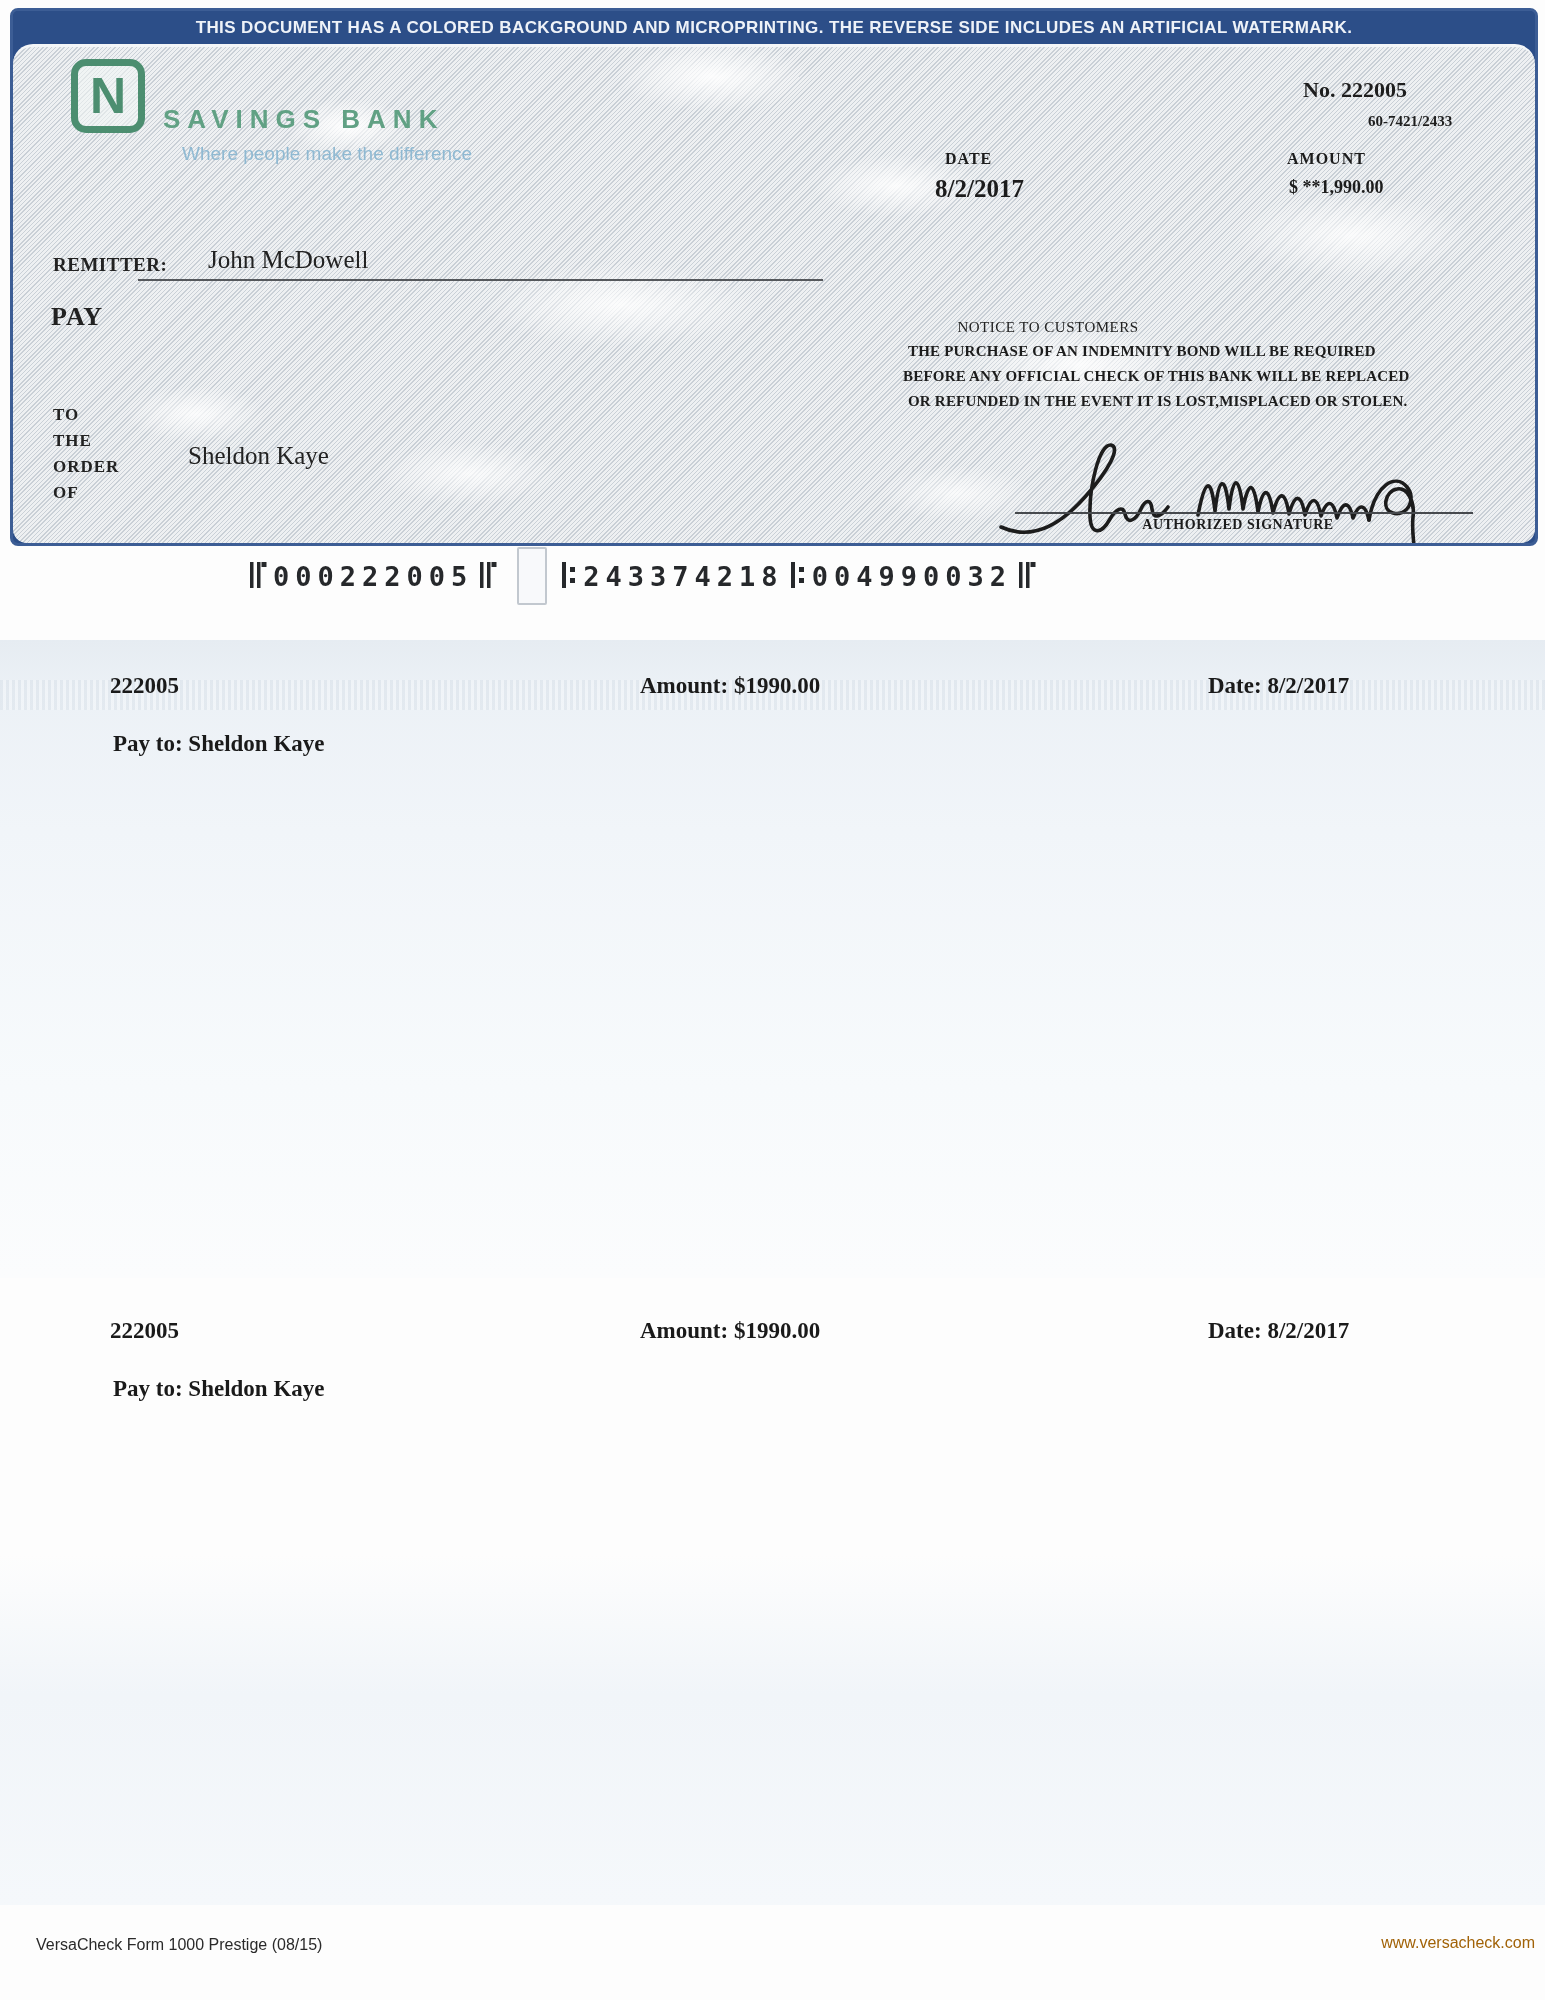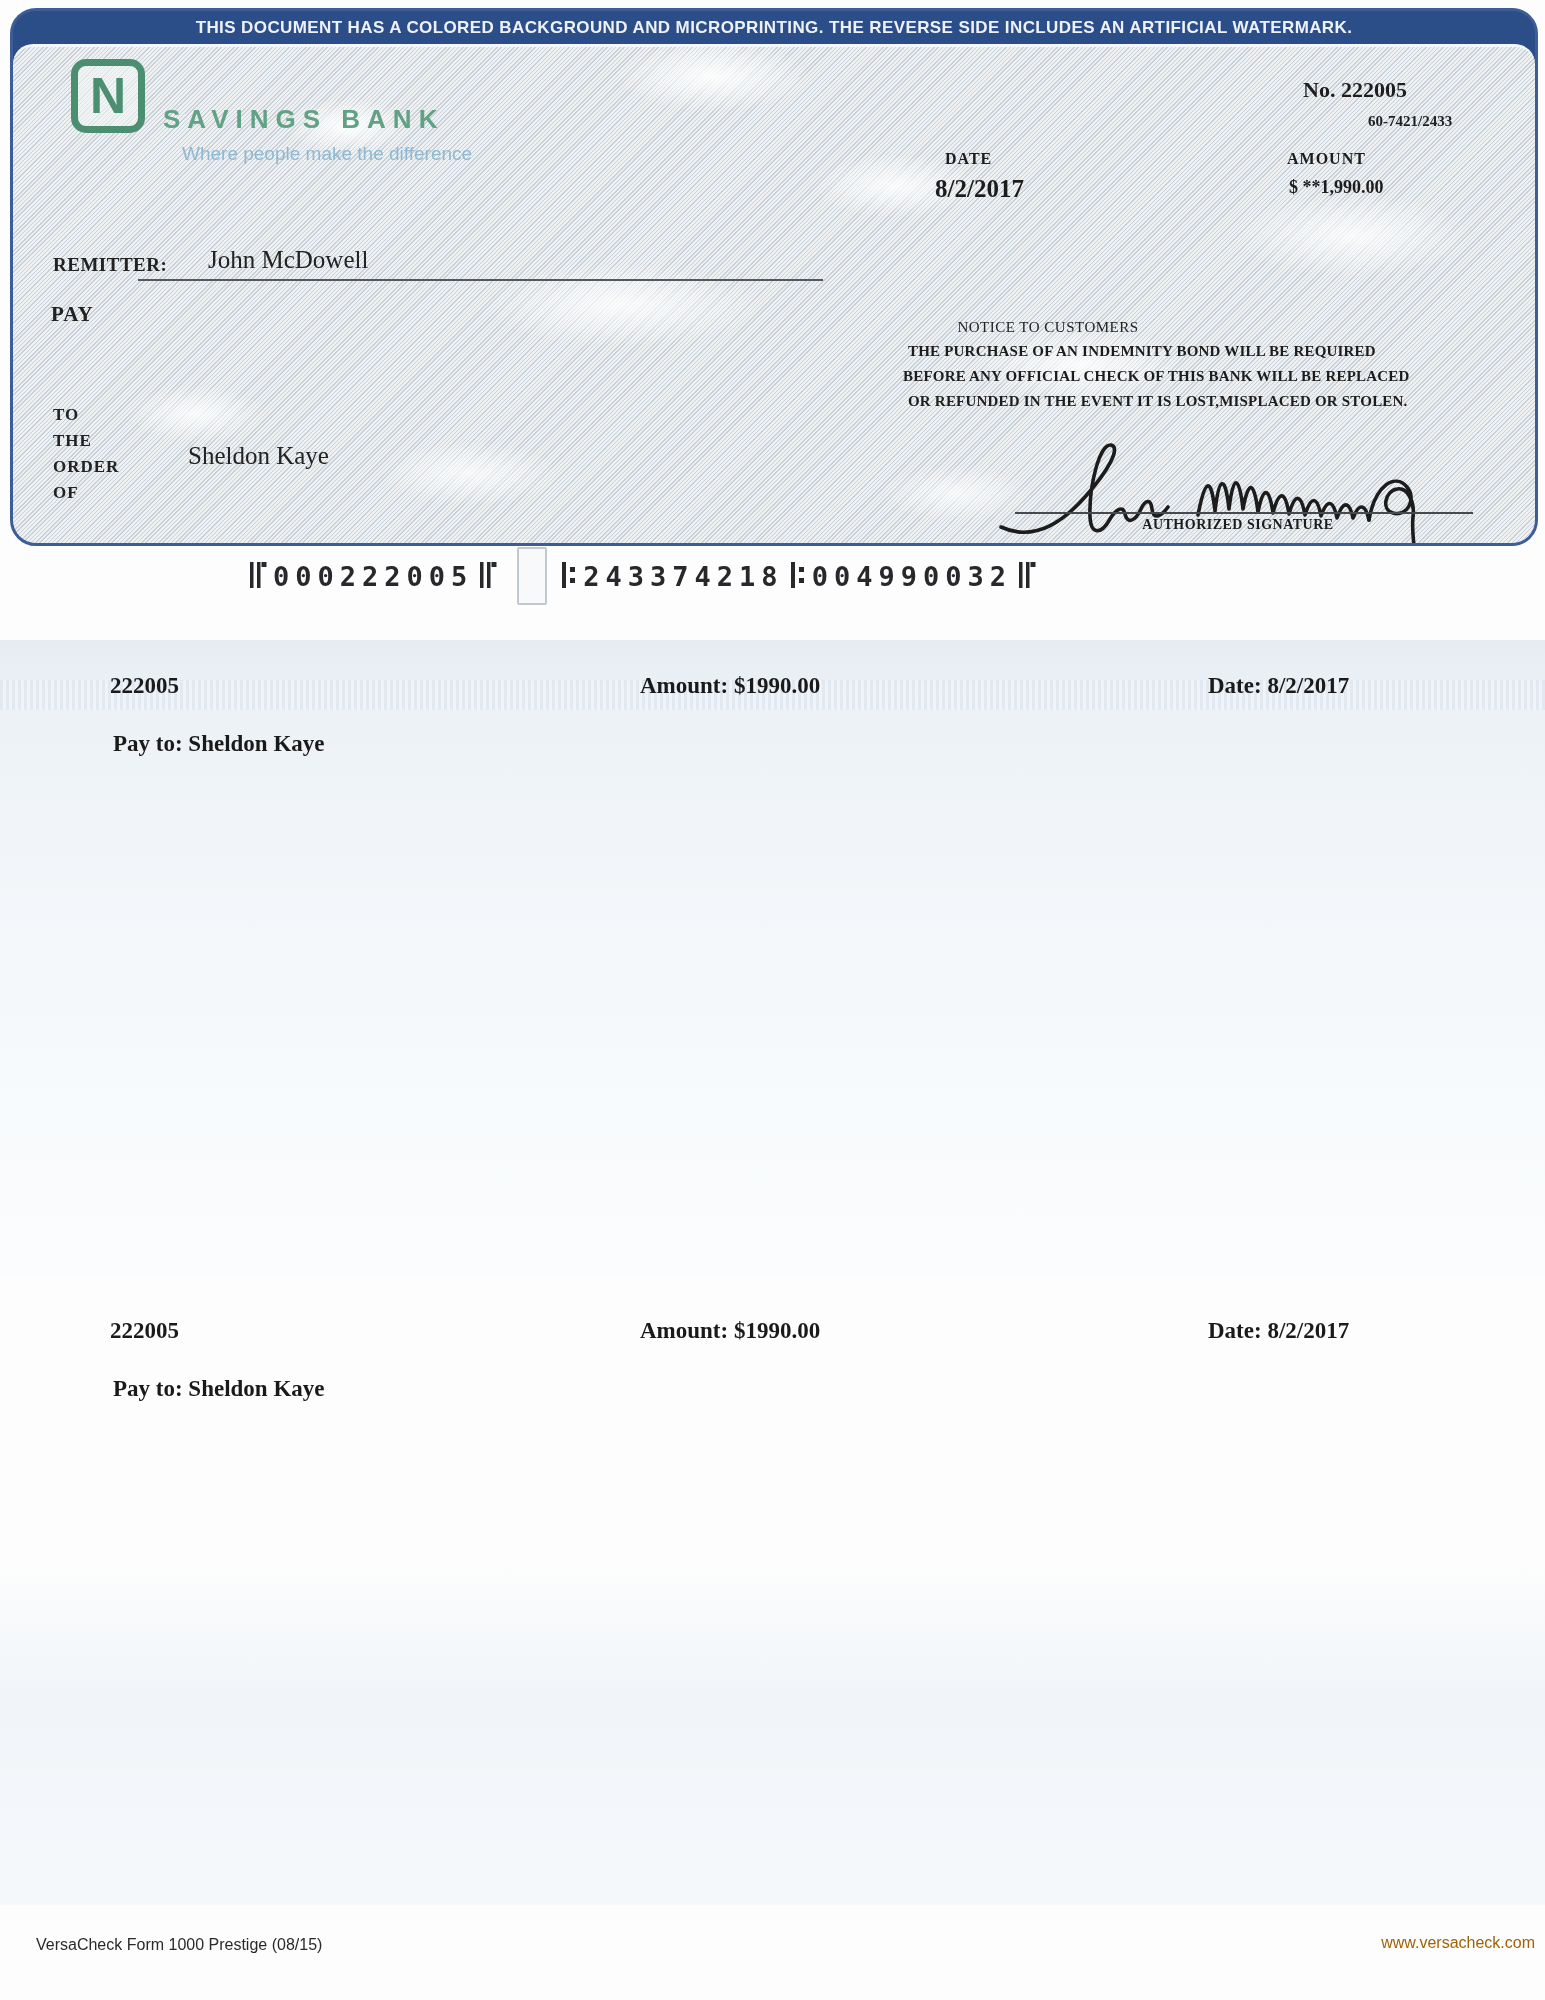--- a/index.html
+++ b/index.html
@@ -1,21 +1,21 @@
 <!DOCTYPE html>
 <html><head>
 <meta charset="utf-8">
 <style>
   html,body{margin:0;padding:0;background:#ffffff;}
   .page{position:relative;width:1545px;height:2000px;background:#fdfdfd;overflow:hidden;
         font-family:"Liberation Serif",serif;color:#222;}
 
   
   .check{position:absolute;left:10px;top:8px;width:1522px;height:532px;
-         border:3px solid #3c5d95;border-radius:26px;background:#2c4e88;overflow:hidden;}
+         border:3px solid #3c5d95;border-radius:8px;background:#2c4e88;overflow:hidden;}
   .banner{position:absolute;left:0;top:0;width:100%;height:34px;background:#2c4e88;
           display:flex;align-items:center;justify-content:center;}
   .banner-text{font-family:"Liberation Sans",sans-serif;font-weight:700;font-size:17px;
                letter-spacing:.4px;color:#eef2f8;}
   .check-body{position:absolute;left:0;top:33px;right:0;bottom:0;
       background-color:#d9dee3;
       border-top:3px solid #f4f6f8;border-radius:20px 20px 14px 14px;
       background-image:
         radial-gradient(90px 40px at 22% 16%, rgba(255,255,255,.95), rgba(255,255,255,0) 70%),
         radial-gradient(140px 50px at 46% 6%, rgba(255,255,255,.9), rgba(255,255,255,0) 70%),
@@ -48,21 +48,21 @@
   .lbl{font-weight:700;font-size:16px;letter-spacing:1px;color:#1c1c1c;}
   .date-lbl{position:absolute;left:932px;top:103px;}
   .date-val{position:absolute;left:922px;top:128px;font-size:25px;font-weight:700;color:#1c1c1c;}
   .amt-lbl{position:absolute;left:1274px;top:103px;}
   .amt-val{position:absolute;left:1276px;top:130px;font-size:18px;font-weight:700;color:#1c1c1c;}
 
   .remit-lbl{position:absolute;left:40px;top:207px;font-size:19px;font-weight:700;letter-spacing:.5px;}
   .remit-val{position:absolute;left:195px;top:199px;font-size:25px;color:#222;}
   .remit-line{position:absolute;left:125px;top:232px;width:685px;height:0;border-top:2px solid #55585c;}
 
-  .pay-lbl{position:absolute;left:38px;top:255px;font-size:21px;font-weight:700;letter-spacing:1px;}
+  .pay-lbl{position:absolute;left:38px;top:255px;font-size:26px;font-weight:700;letter-spacing:1px;}
   .amount-words{position:absolute;left:175px;top:283px;font-size:25px;color:#222;}
 
   .notice-title{position:absolute;left:880px;top:272px;width:310px;text-align:center;
                 font-size:15px;letter-spacing:.5px;color:#222;}
   .notice-line{position:absolute;font-size:15px;font-weight:700;letter-spacing:.2px;color:#1c1c1c;}
   .nl1{left:895px;top:296px;}
   .nl2{left:890px;top:321px;}
   .nl3{left:895px;top:346px;}
 
   .order-lbl{position:absolute;left:40px;top:355px;font-size:17px;font-weight:700;

